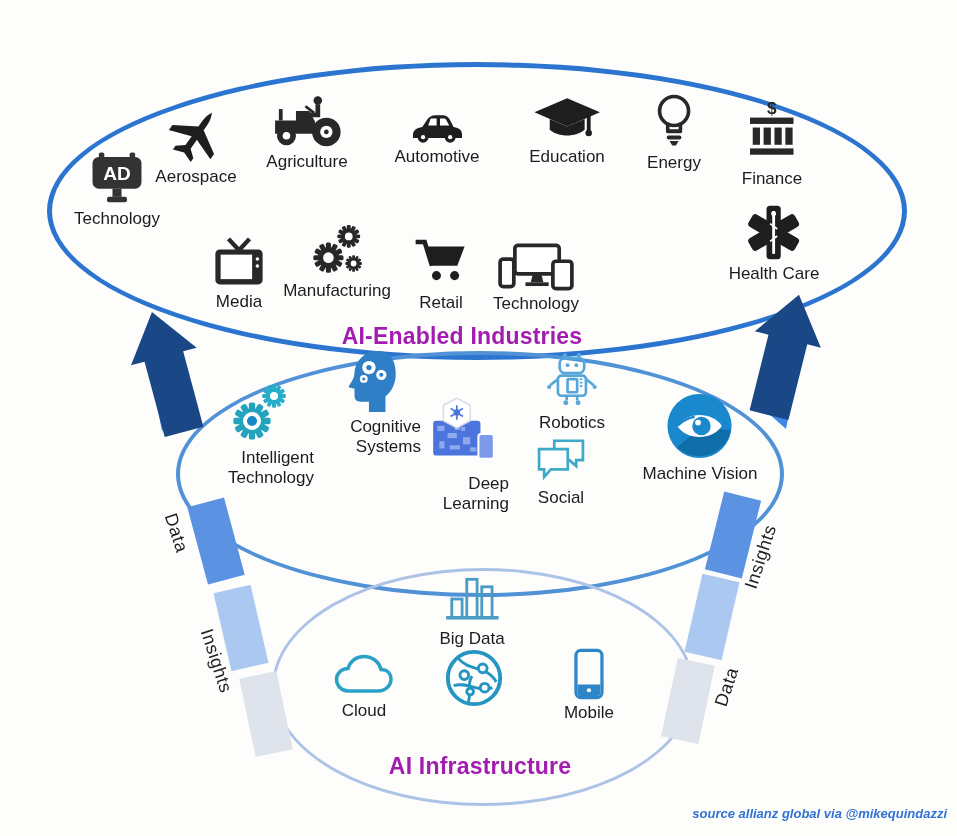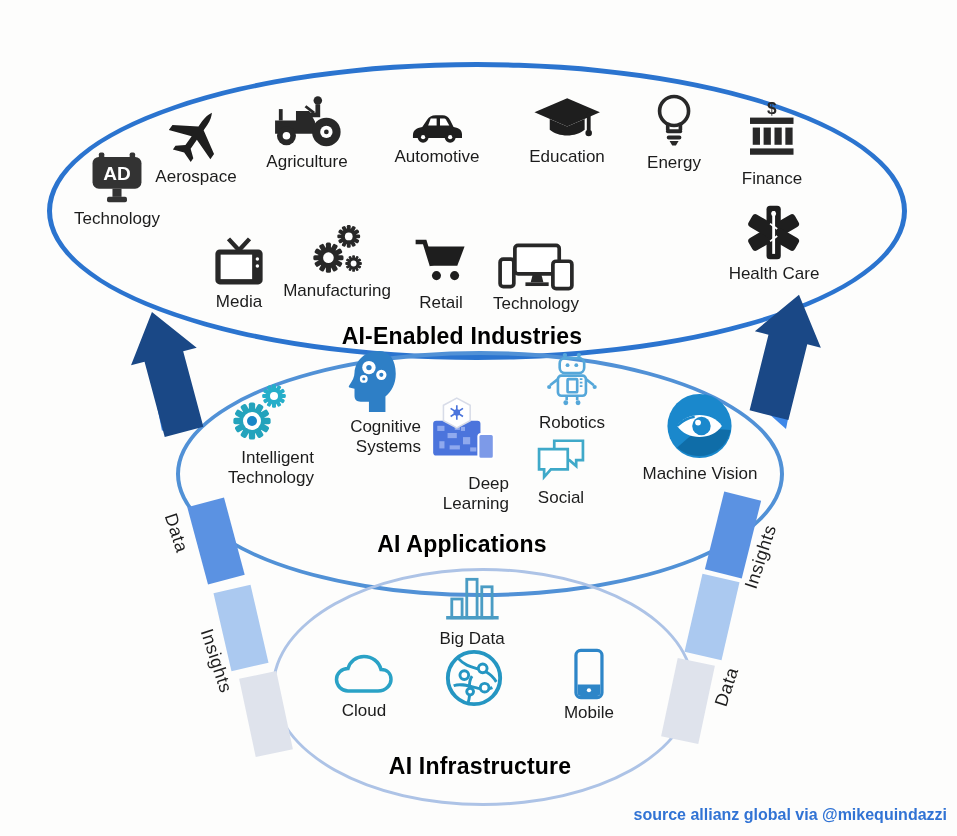--- a/index.html
+++ b/index.html
@@ -9,25 +9,25 @@
   .ring.top{left:47px;top:62px;width:850px;height:288px;border:5px solid #2b74cf;}
   .ring.mid{left:176px;top:351px;width:600px;height:238px;border:4px solid #5191d6;}
   .ring.bot{left:272px;top:568px;width:416px;height:232px;border:3px solid #adc3e6;}
   .arrows{position:absolute;left:0;top:0;z-index:2;pointer-events:none;}
   .item{position:absolute;display:flex;flex-direction:column;align-items:center;
         transform:translateX(-50%);z-index:3;}
   .item svg{display:block;}
   .lbl{font-size:17px;line-height:1.2;text-align:center;margin-top:3px;white-space:nowrap;color:#1c1c1c;}
   .lbl.wrap{white-space:normal;text-align:right;}
   .tier-title{position:absolute;transform:translateX(-50%);font-weight:bold;font-size:23px;
-              color:#000000;z-index:4;white-space:nowrap;letter-spacing:.2px;}
+              color:#a21caf;z-index:4;white-space:nowrap;letter-spacing:.2px;}
   .flow-label{position:absolute;font-size:18px;color:#1e1e1e;z-index:4;white-space:nowrap;letter-spacing:.5px;}
   .flow-label.l{transform:translate(-50%,-50%) rotate(72deg);}
   .flow-label.r{transform:translate(-50%,-50%) rotate(-72deg);}
-  .source{position:absolute;right:10px;top:806px;font-size:16px;font-weight:bold;
+  .source{position:absolute;right:10px;top:806px;font-size:13px;font-weight:bold;font-style:italic;
           color:#3173d4;z-index:4;}
 </style>
 </head>
 <body>
 
 <div class="canvas">
 
   <svg width="0" height="0" style="position:absolute" aria-hidden="true">
     <defs>
       <g id="gear">
@@ -308,21 +308,20 @@
       <circle cx="36" cy="36" r="33" fill="#1a88cc"></circle>
       <path d="M13 58 A33 33 0 0 0 68 40 L36 38 Z" fill="#0f6da8"></path>
       <path d="M13 36 C23 21 49 21 59 36 C49 51 23 51 13 36 Z" fill="#fff"></path>
       <circle cx="38" cy="36" r="9.5" fill="#1a88cc"></circle>
       <circle cx="34.5" cy="32.5" r="3" fill="#fff"></circle>
       <path d="M13 36 C19 30 24 27.5 31 26.5" stroke="#1a88cc" stroke-width="2.5" fill="none"></path>
     </svg>
     <div class="lbl">Machine Vision</div>
   </div>
 
-  <div class="tier-title" style="left:462px;top:531px">AI Applications</div>
 
   <div class="item" style="left:472px;top:572px">
     <svg width="60" height="54" viewBox="0 0 64 56">
       <g stroke="#4a9cc4" stroke-width="3" fill="none">
         <rect x="10" y="28" width="11" height="20"></rect>
         <rect x="26" y="7" width="11" height="41"></rect>
         <rect x="42" y="15" width="11" height="33"></rect>
         <path d="M4 48 L60 48" stroke-width="3.5"></path>
       </g>
     </svg>

